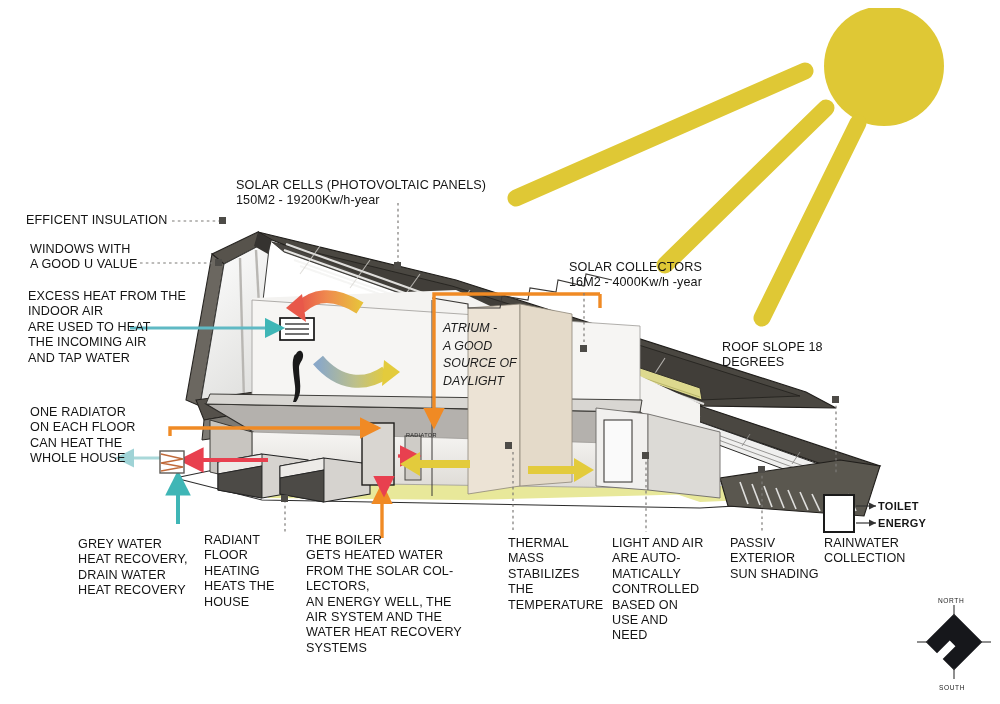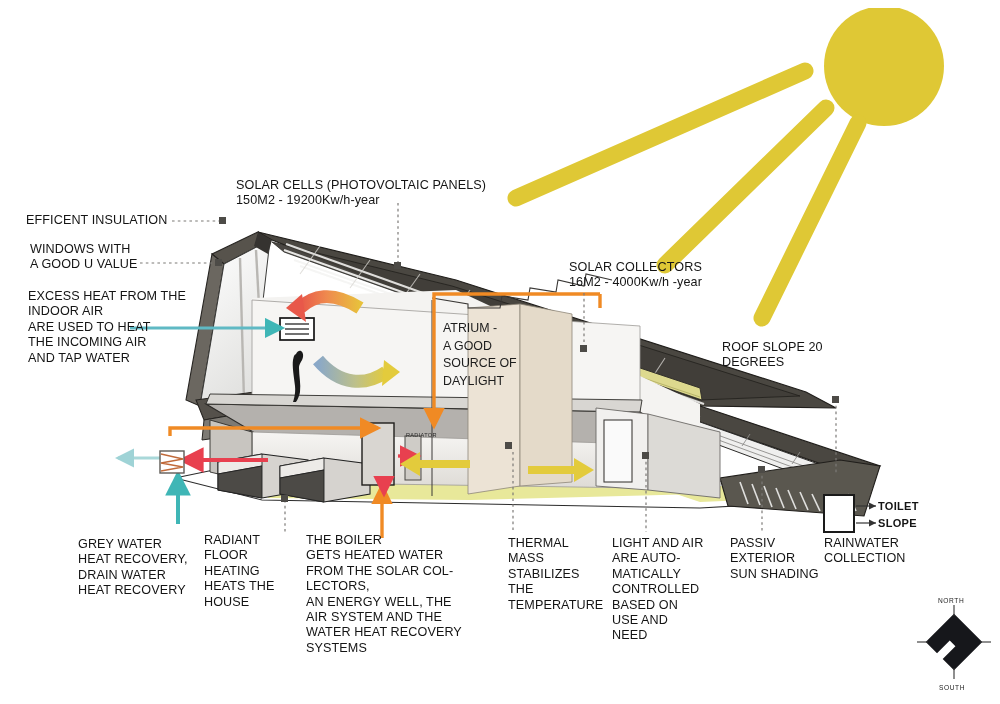--- a/index.html
+++ b/index.html
@@ -265,27 +265,31 @@
 
   <div class="lbl" style="left:28px;top:281px;">EXCESS HEAT FROM THE
 INDOOR AIR
 ARE USED TO HEAT
 THE INCOMING AIR
 AND TAP WATER</div>
 
   <div class="lbl" style="left:30px;top:234px;">WINDOWS WITH
  A GOOD U VALUE</div>
 
+  <div class="lbl" style="left:30px;top:397px;">ONE RADIATOR
+ON EACH FLOOR
+CAN HEAT THE
+WHOLE HOUSE</div>
 
   <div class="lbl" style="left:528px;top:252px;margin-left:41px;">SOLAR COLLECTORS
 16M2 - 4000Kw/h -year</div>
 
-  <div class="lbl" style="left:722px;top:332px;">ROOF SLOPE 20 DEGREES</div>
-
-  <div class="atrium" style="left:443px;top:312px;white-space:pre-line;">ATRIUM -
+  <div class="lbl" style="left:722px;top:332px;">ROOF SLOPE 18 DEGREES</div>
+
+  <div class="atrium" style="left:443px;top:312px;white-space:pre-line;font-style:italic;">ATRIUM -
 A GOOD
 SOURCE OF
 DAYLIGHT</div>
 
   <div class="lbl lbl-tiny" style="left:406px;top:420px;">RADIATOR</div>
 
   <div class="lbl" style="left:78px;top:529px;">GREY WATER
 HEAT RECOVERY,
 DRAIN WATER
 HEAT RECOVERY</div>
@@ -321,19 +325,19 @@
 CONTROLLED
 BASED ON
 USE AND
 NEED</div>
 
   <div class="lbl" style="left:824px;top:528px;">RAINWATER
 COLLECTION</div>
 
   <div class="lbl lbl-sm" style="left:878px;top:493px;">TOILET</div>
 
-  <div class="lbl lbl-sm" style="left:878px;top:510px;">SLOPE</div>
+  <div class="lbl lbl-sm" style="left:878px;top:510px;">ENERGY</div>
 
   <div class="lbl lbl-compass" style="left:938px;top:585px;">NORTH</div>
 
   <div class="lbl lbl-compass" style="left:939px;top:672px;">SOUTH</div>
 
 </div>
 
 </body></html>

